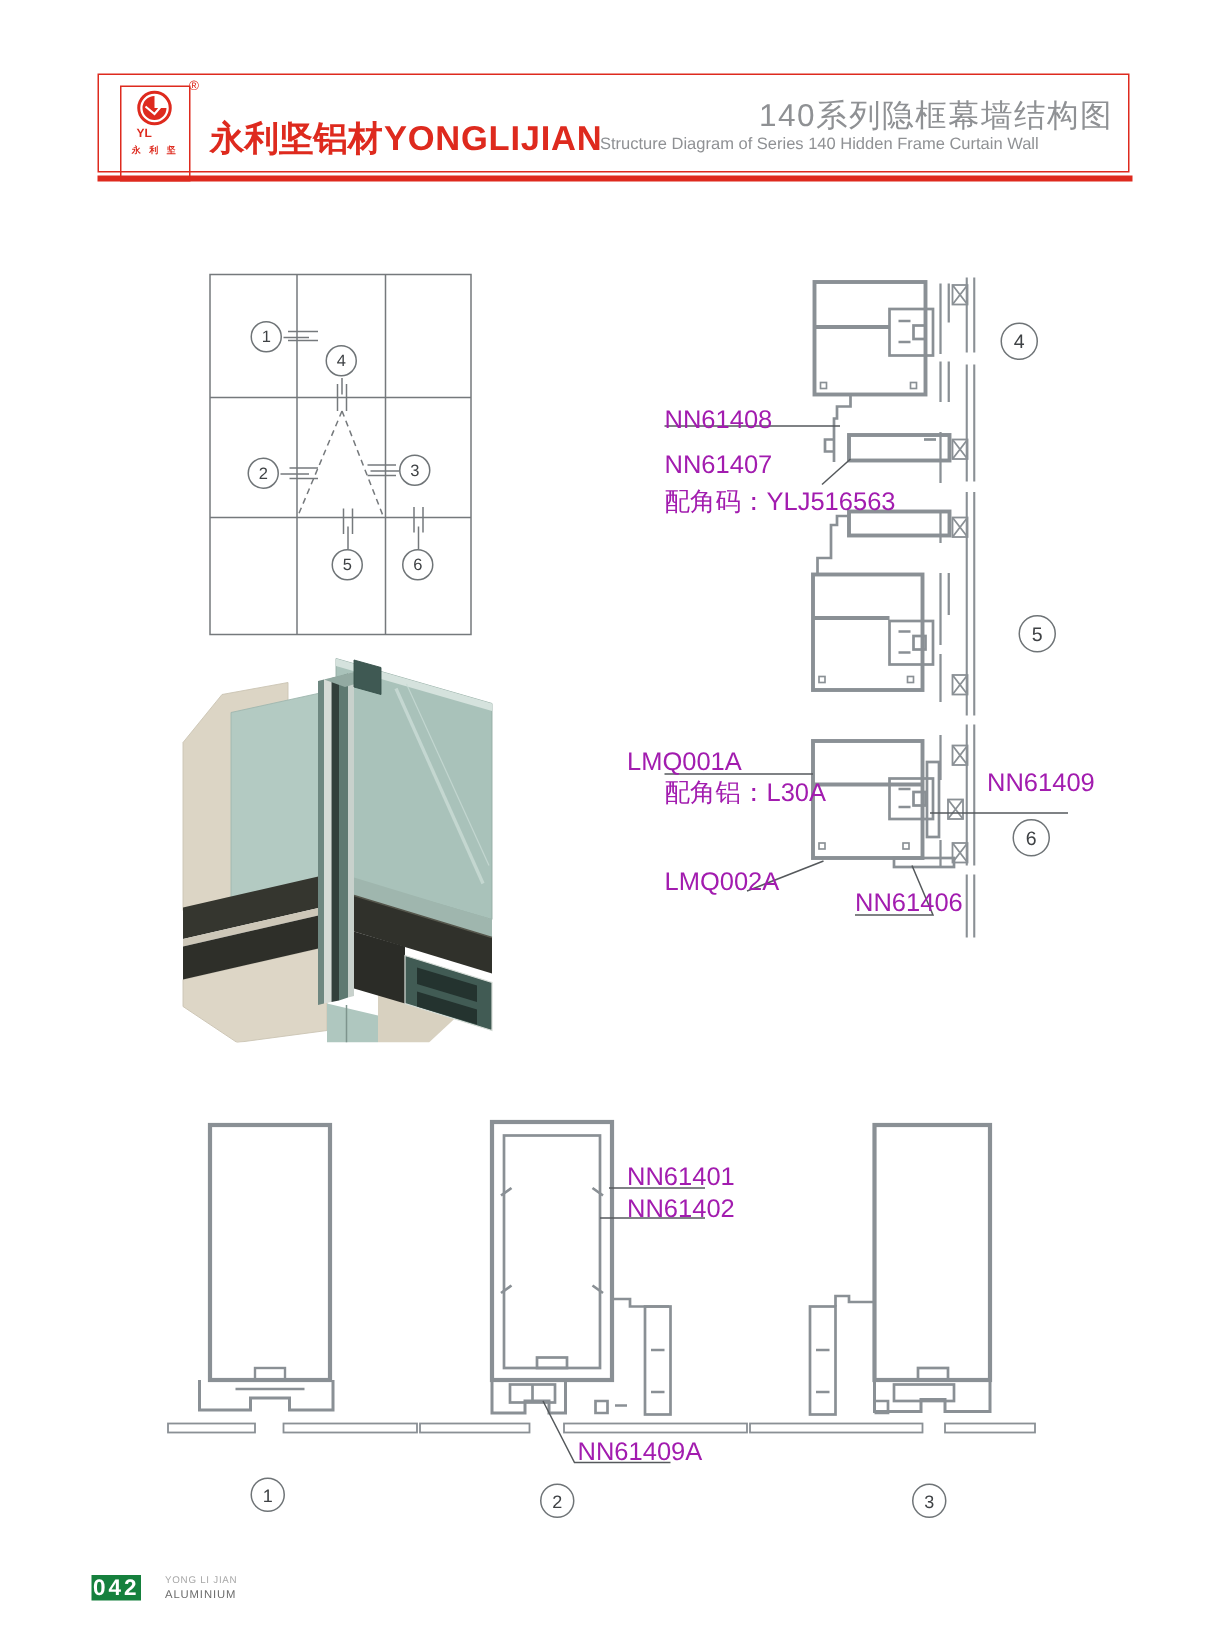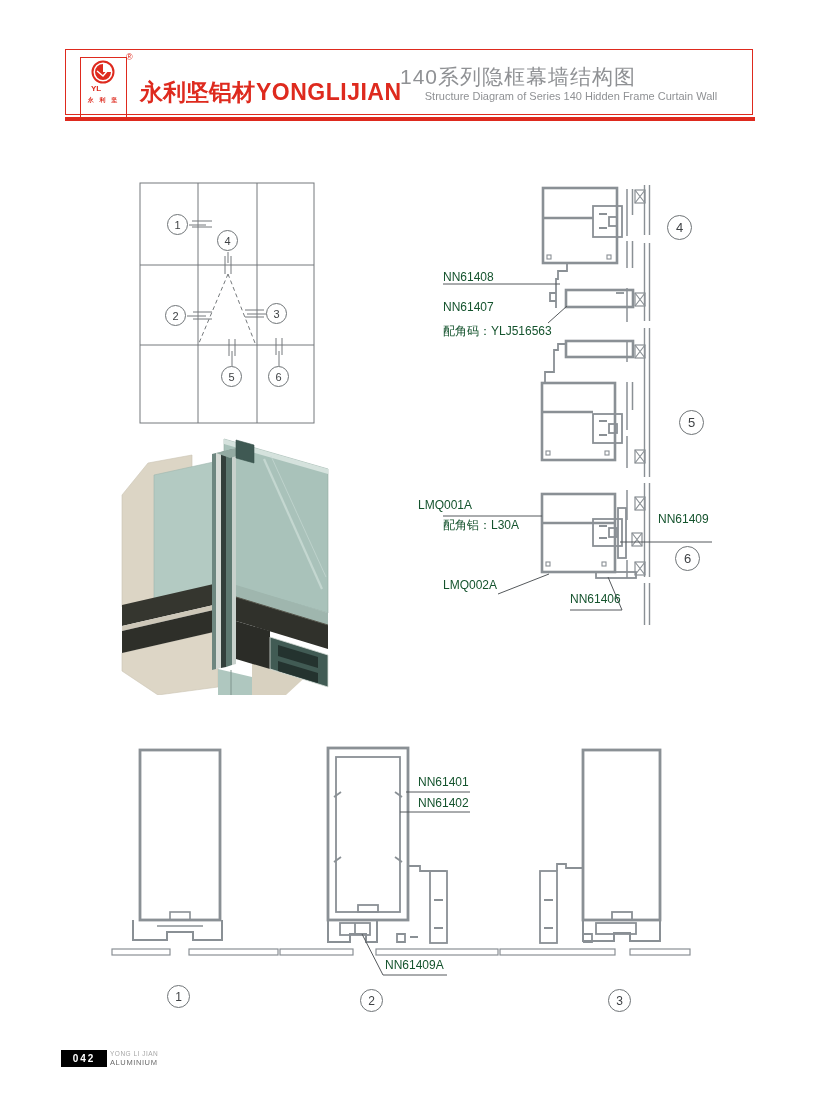--- a/index.html
+++ b/index.html
@@ -7,33 +7,33 @@
         font-family:"Liberation Sans",sans-serif;}
   .abs{position:absolute;}
   
   .hdr-box{left:65px;top:49px;width:688px;height:66px;border:1.5px solid #DE2A1E;box-sizing:border-box;}
   .hdr-rule{left:65px;top:117px;width:690px;height:4px;background:#DE2A1E;}
   .logo-box{left:80px;top:57px;width:47px;height:64px;border:1.5px solid #DE2A1E;box-sizing:border-box;}
   .logo-reg{left:126px;top:52px;font-size:9px;color:#DE2A1E;}
   .logo-chars{left:81px;top:96px;width:45px;text-align:center;font-size:6px;color:#DE2A1E;letter-spacing:2px;font-weight:bold;}
   .brand{left:140px;top:77px;font-size:23px;font-weight:bold;color:#DE2A1E;white-space:nowrap;}
   .brand .en{margin-left:1px;letter-spacing:.5px;}
-  .title-cn{left:400px;top:63px;width:342px;text-align:left;font-size:21px;color:#8F9194;letter-spacing:1px;}
-  .title-en{left:400px;top:90px;width:342px;text-align:center;font-size:11px;color:#8F9194;}
+  .title-cn{left:400px;top:63px;width:342px;text-align:right;font-size:21px;color:#8F9194;letter-spacing:1px;}
+  .title-en{left:400px;top:90px;width:342px;text-align:left;font-size:11px;color:#8F9194;}
   
-  .lbl{font-size:12px;color:#14532d;white-space:nowrap;}
+  .lbl{font-size:17px;color:#a21caf;white-space:nowrap;}
   
   .mk{border:1px solid #6F7477;border-radius:50%;background:#fff;color:#3F4245;
       display:flex;align-items:center;justify-content:center;box-sizing:border-box;}
   .mk.sm{width:21px;height:21px;font-size:11px;}
   .mk.md{width:23px;height:23px;font-size:12px;}
   .mk.lg{width:25px;height:25px;font-size:13px;}
   
-  .pg-box{left:61px;top:1050px;width:46px;height:17px;background:#000000;color:#fff;
-          font-size:10px;font-weight:bold;letter-spacing:2px;display:flex;align-items:center;justify-content:center;}
+  .pg-box{left:61px;top:1050px;width:33px;height:17px;background:#15803d;color:#fff;
+          font-size:15px;font-weight:bold;letter-spacing:2px;display:flex;align-items:center;justify-content:center;}
   .ft1{left:110px;top:1050px;font-size:6.5px;color:#A7A7A7;letter-spacing:.5px;}
   .ft2{left:110px;top:1058px;font-size:7.5px;font-weight:normal;color:#6B6B6B;letter-spacing:.6px;}
 </style>
 </head>
 <body>
 
 <div id="page">
 
   <div class="abs hdr-box"></div>
   <div class="abs hdr-rule"></div>

